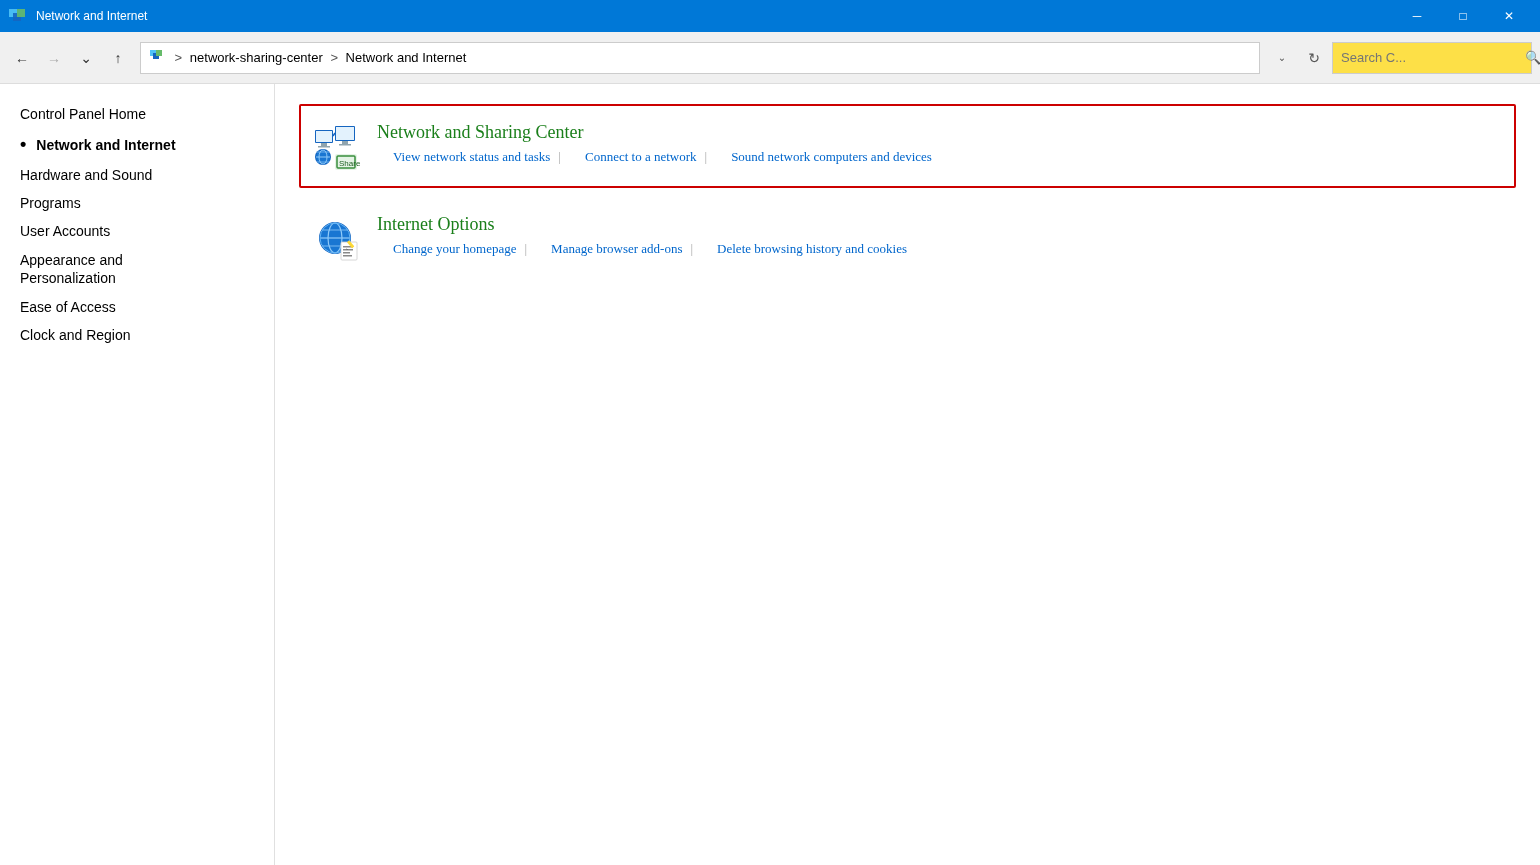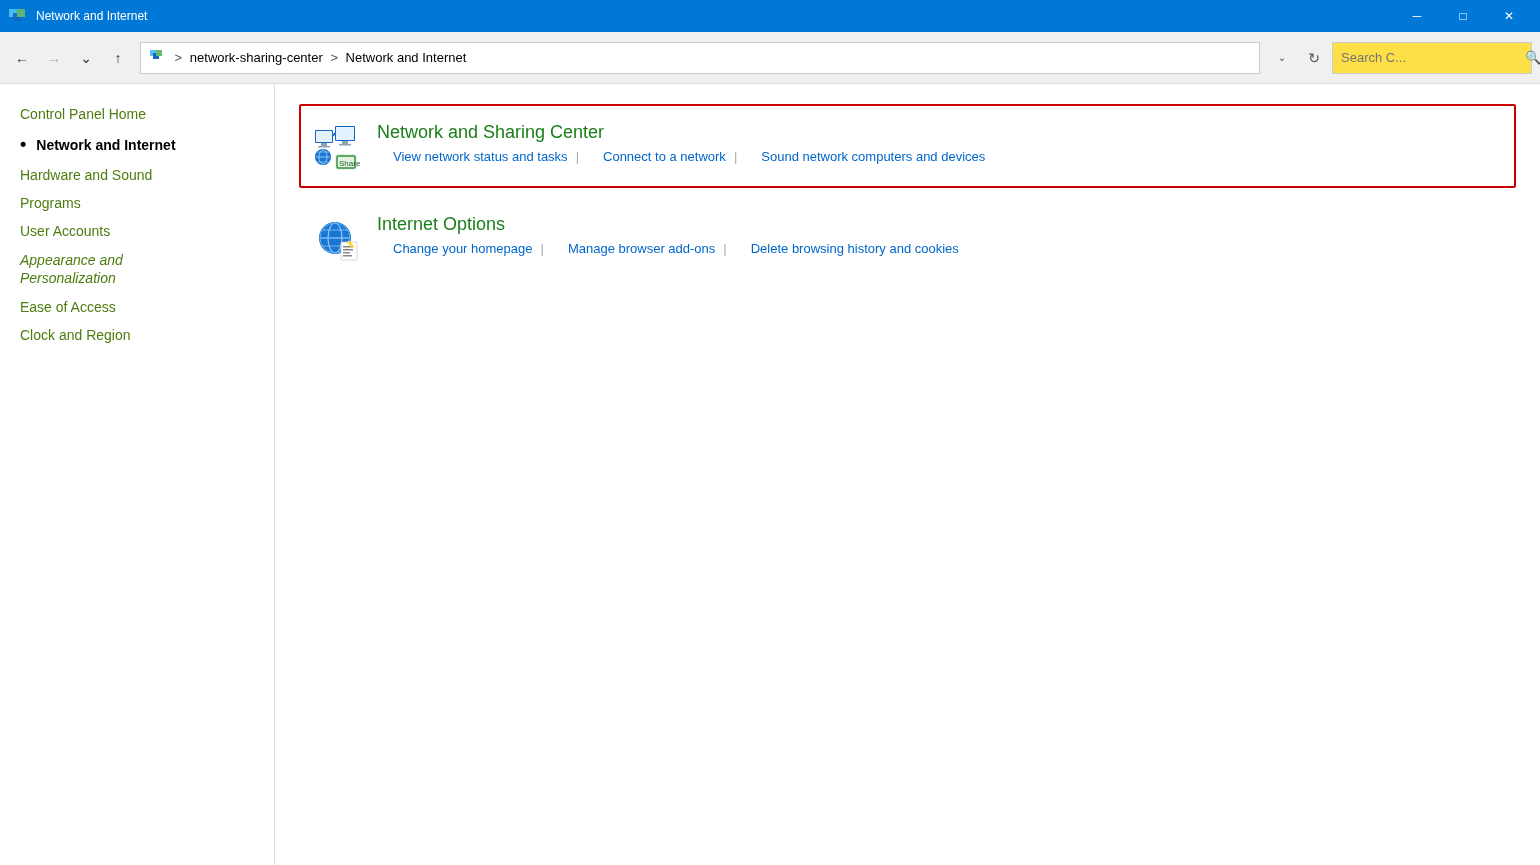--- a/index.html
+++ b/index.html
@@ -94,21 +94,21 @@
     
     .sidebar {
       width: 275px;
       padding: 16px 0;
       border-right: 1px solid #e0e0e0;
       background: #fff;
     }
     .sidebar-item {
       padding: 6px 20px;
       font-size: 14px;
-      color: #4d7c0f;
+      color: #000000;
       cursor: pointer;
       display: flex;
       align-items: center;
       gap: 6px;
     }
     .sidebar-item.active {
       font-weight: bold;
       color: #000;
     }
     .sidebar-item.active::before {
@@ -138,21 +138,21 @@
       gap: 16px;
     }
     .category-card.highlighted {
       border: 2px solid #cc0000;
     }
     .category-icon {
       width: 48px; height: 48px;
       flex-shrink: 0;
       display: flex; align-items: flex-start; justify-content: center;
     }
-    .category-content { flex: 1; }
+    .category-content { flex: 1; font-family: Liberation Serif, serif; }
     .category-title {
       font-size: 18px;
       color: #1a7f1a;
       margin-bottom: 6px;
       cursor: pointer;
     }
     .category-links {
       display: flex;
       align-items: center;
       flex-wrap: wrap;
@@ -231,21 +231,21 @@
     </div>
     <div class="sidebar-item">
       <span>Hardware and Sound</span>
     </div>
     <div class="sidebar-item">
       <span>Programs</span>
     </div>
     <div class="sidebar-item">
       <span>User Accounts</span>
     </div>
-    <div class="sidebar-item" style="line-height:1.3;font-style:italic;">
+    <div class="sidebar-item" style="line-height:1.3;">
       <span>Appearance and<br>Personalization</span>
     </div>
     <div class="sidebar-item">
       <span>Ease of Access</span>
     </div>
     <div class="sidebar-item">
       <span>Clock and Region</span>
     </div>
   </div>
 

